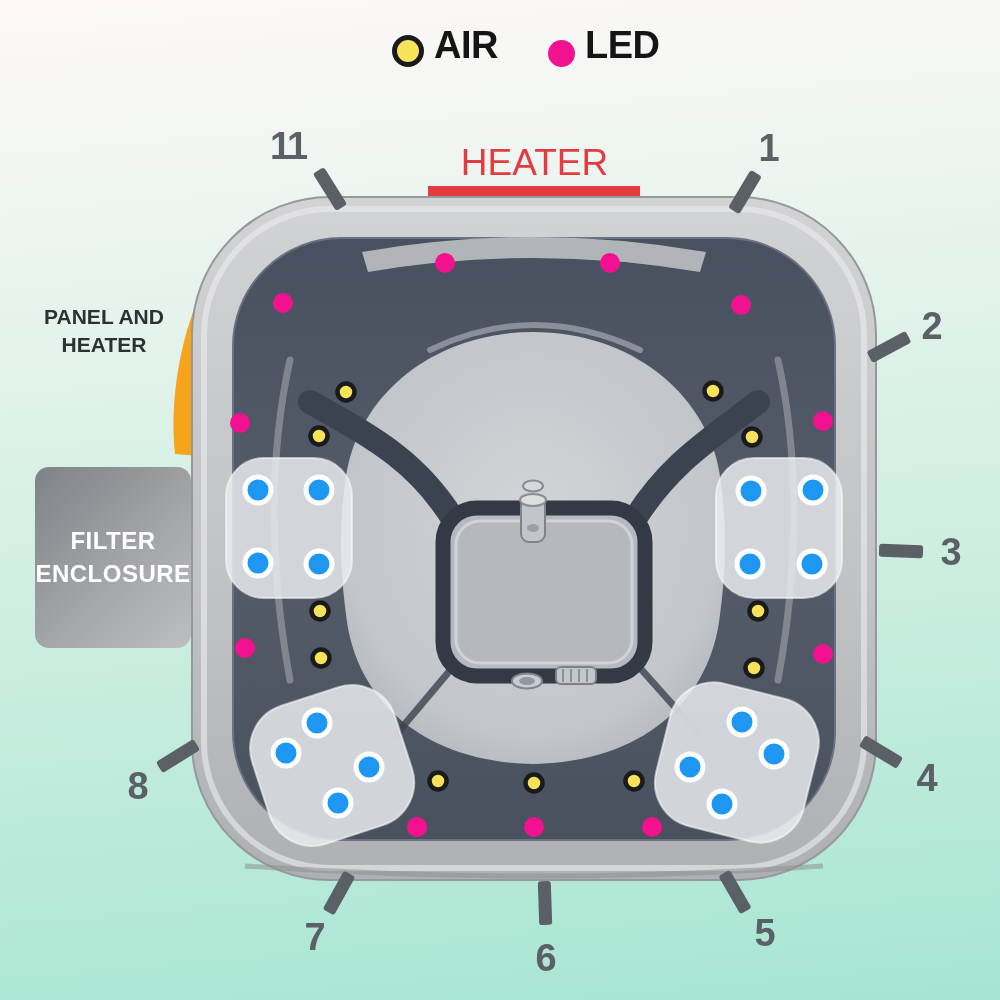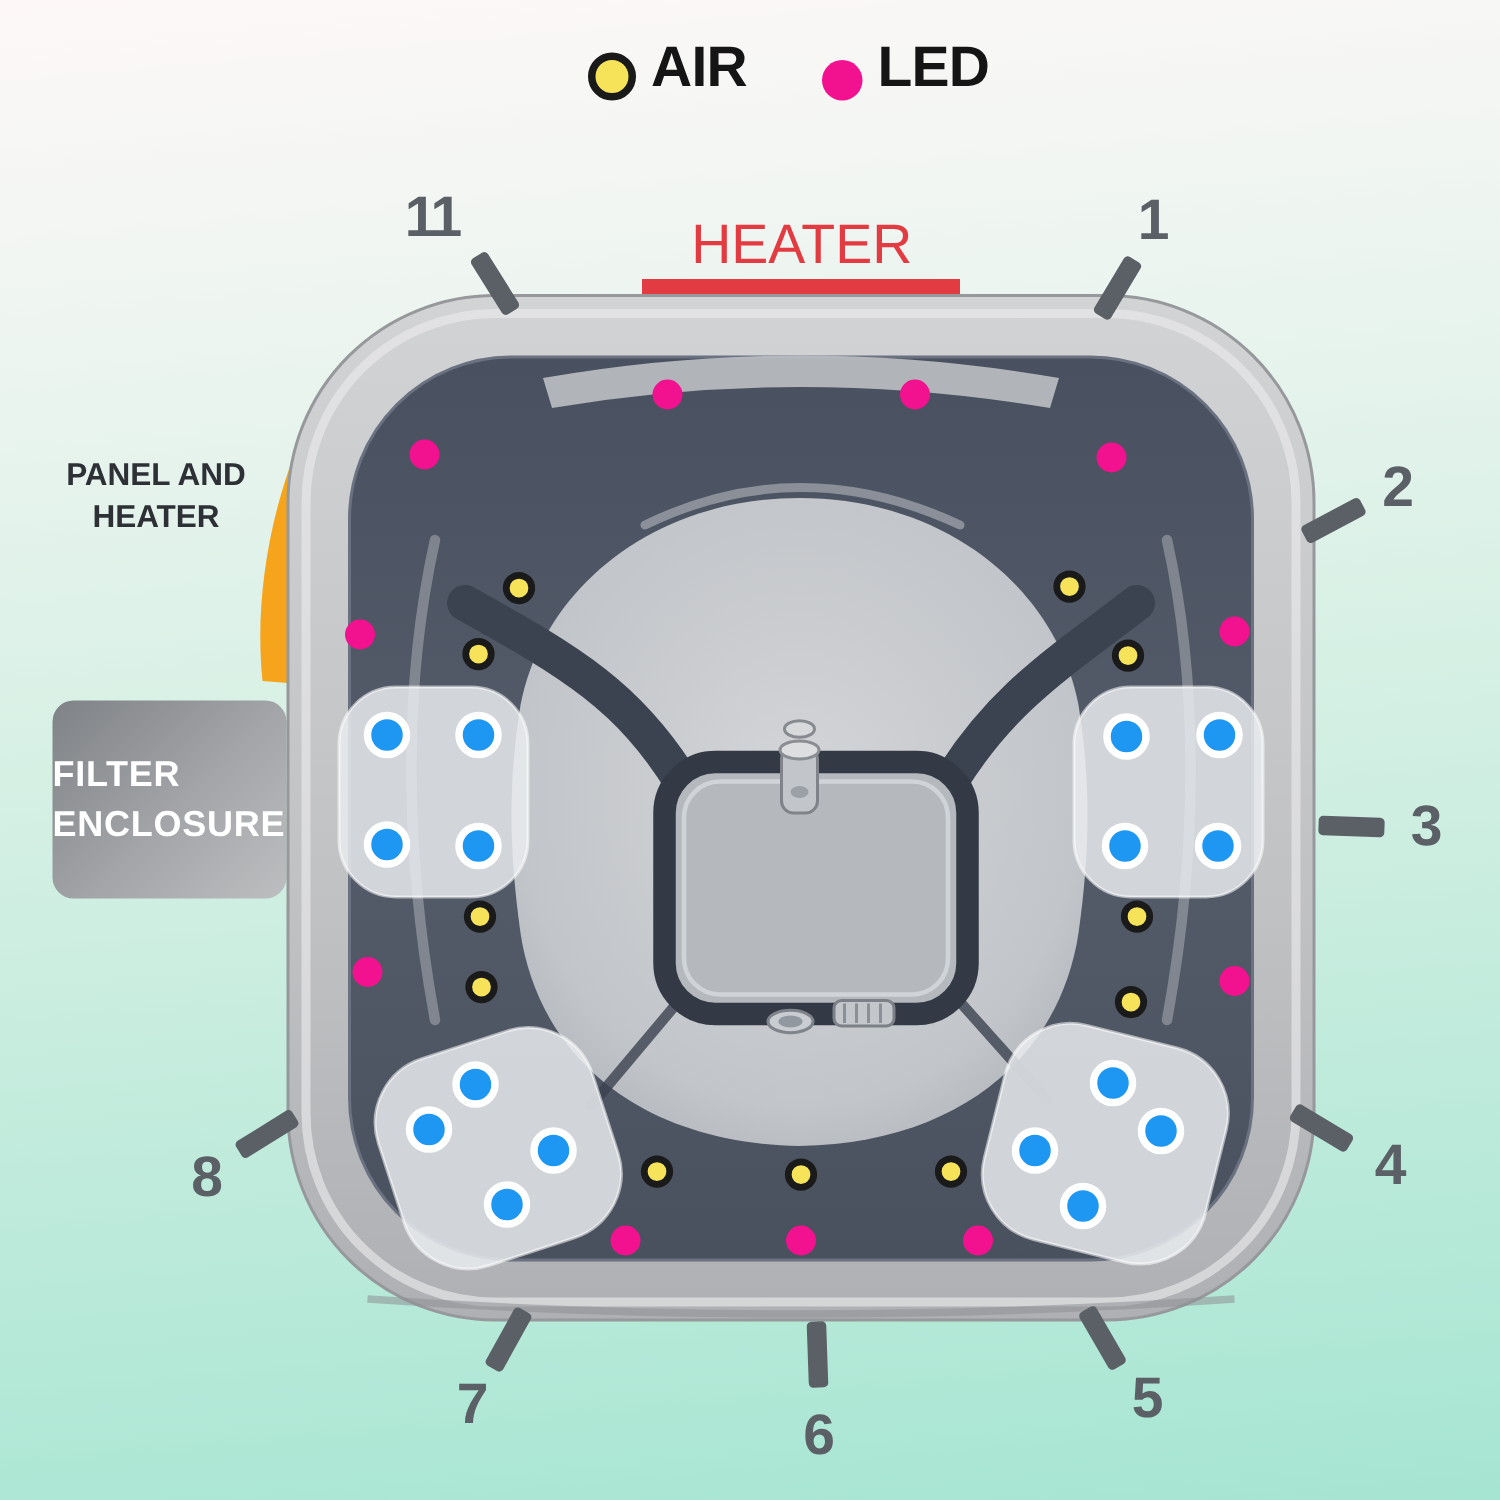--- a/index.html
+++ b/index.html
@@ -18,23 +18,23 @@
   .legend-label{font-size:38px;font-weight:bold;color:#151515;letter-spacing:-.5px;}
 
   
   #heater-label{position:absolute;left:432px;top:142px;width:205px;text-align:center;
     font-size:37px;font-weight:normal;color:#e23b41;letter-spacing:0;}
   #heater-bar{position:absolute;left:428px;top:186px;width:212px;height:13px;background:#e23b41;}
 
   
   #service-label{position:absolute;left:24px;top:303px;width:160px;text-align:center;
     font-size:21px;font-weight:bold;color:#2d3136;line-height:28px;}
-  #filter-box{position:absolute;left:35px;top:467px;width:156px;height:132px;border-radius:14px;
+  #filter-box{position:absolute;left:35px;top:467px;width:156px;height:181px;border-radius:14px;
     background:linear-gradient(135deg,#7f8286 0%,#a3a5a8 55%,#bcbec0 100%);
-    display:flex;flex-direction:column;align-items:flex-start;justify-content:center;gap:9px;}
+    display:flex;flex-direction:column;align-items:center;justify-content:center;gap:9px;}
   #filter-box div{color:#fff;font-size:24px;font-weight:bold;letter-spacing:.5px;line-height:24px;}
 
   
   .pos-num{position:absolute;transform:translate(-50%,-50%);font-size:38px;font-weight:bold;
     color:#5b6066;letter-spacing:-2px;}
   .pos-tick{position:absolute;width:44px;height:13px;border-radius:3px;background:#5b6066;}
 
   svg{display:block;}
 </style>
 </head>

